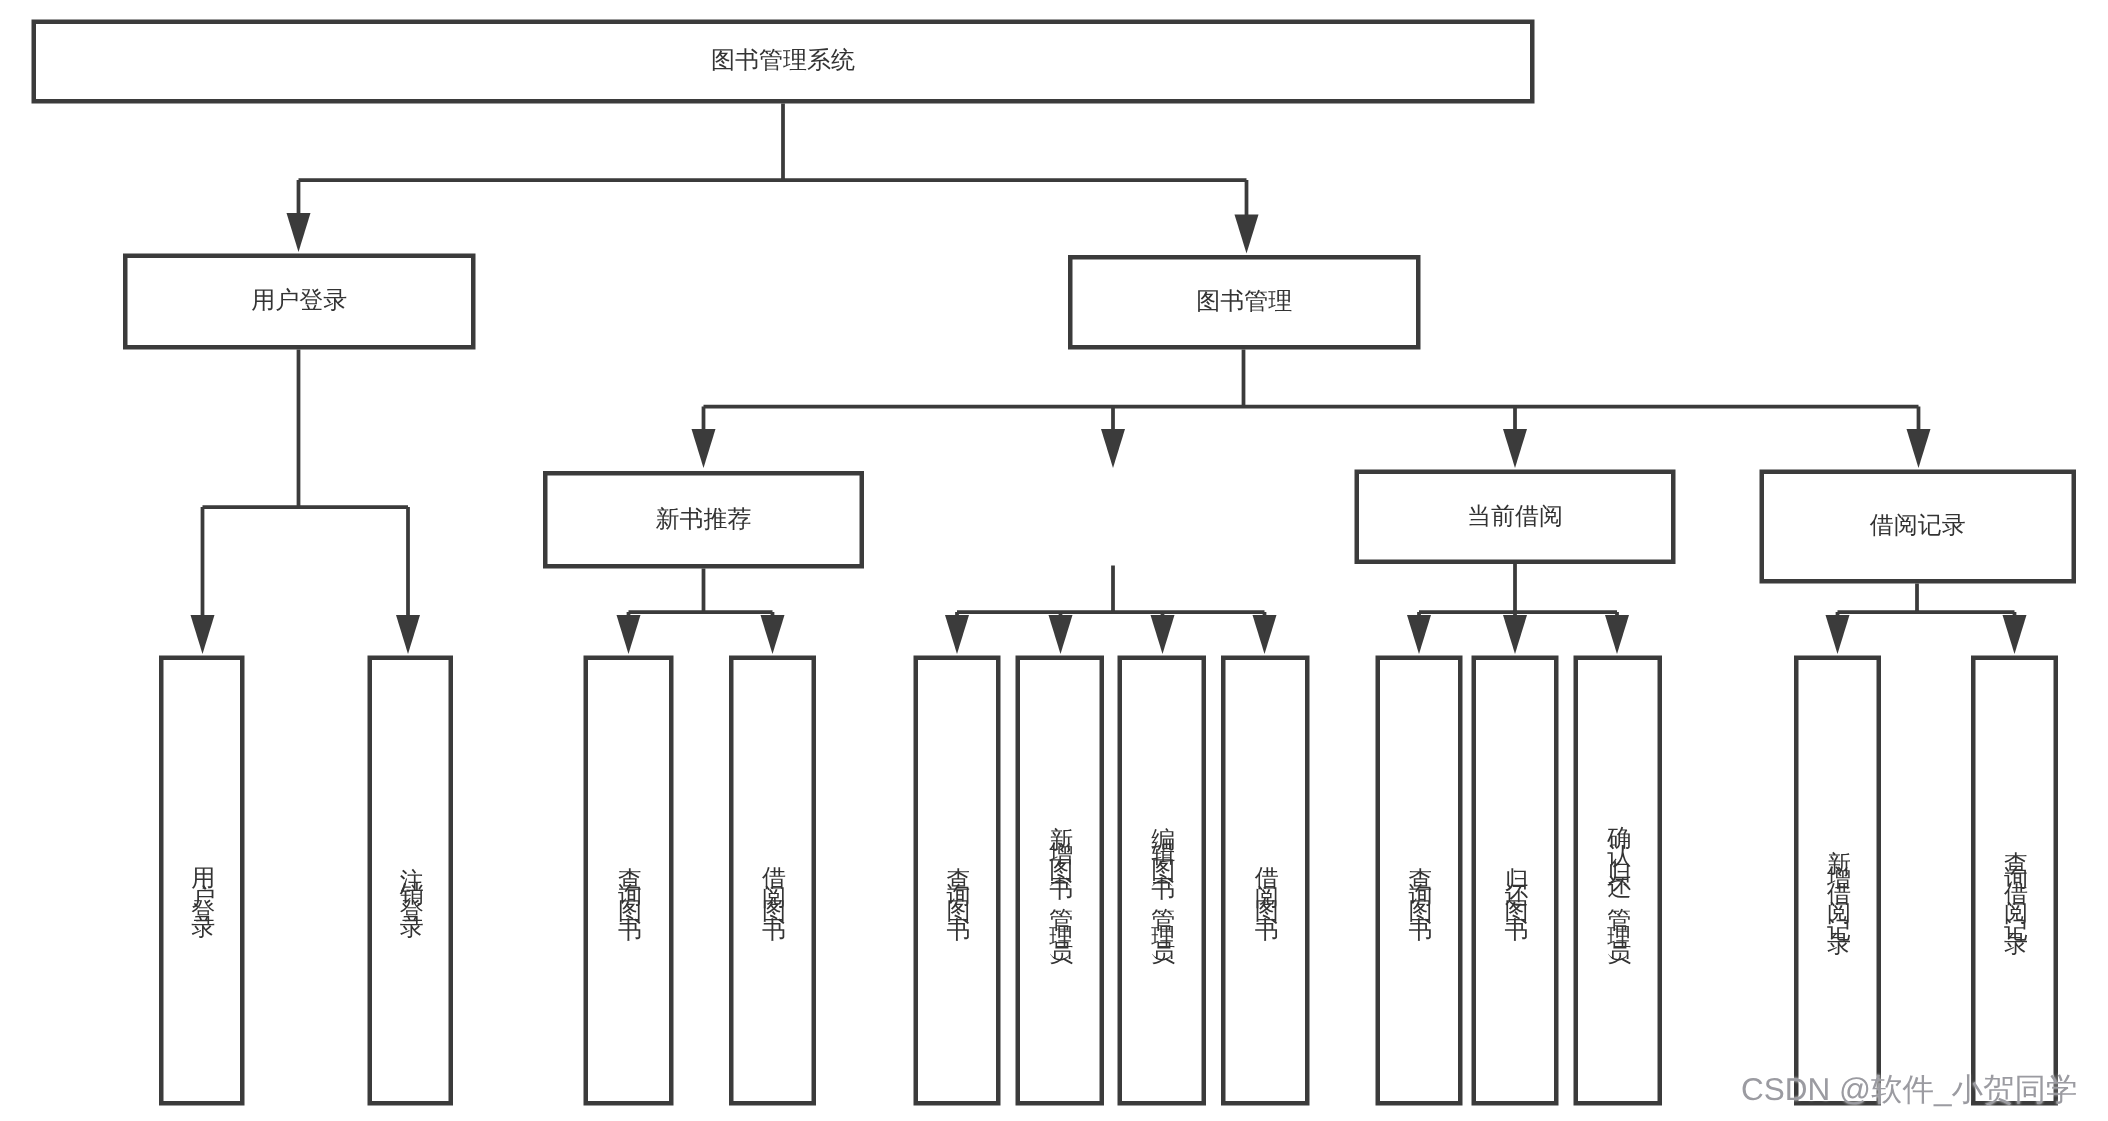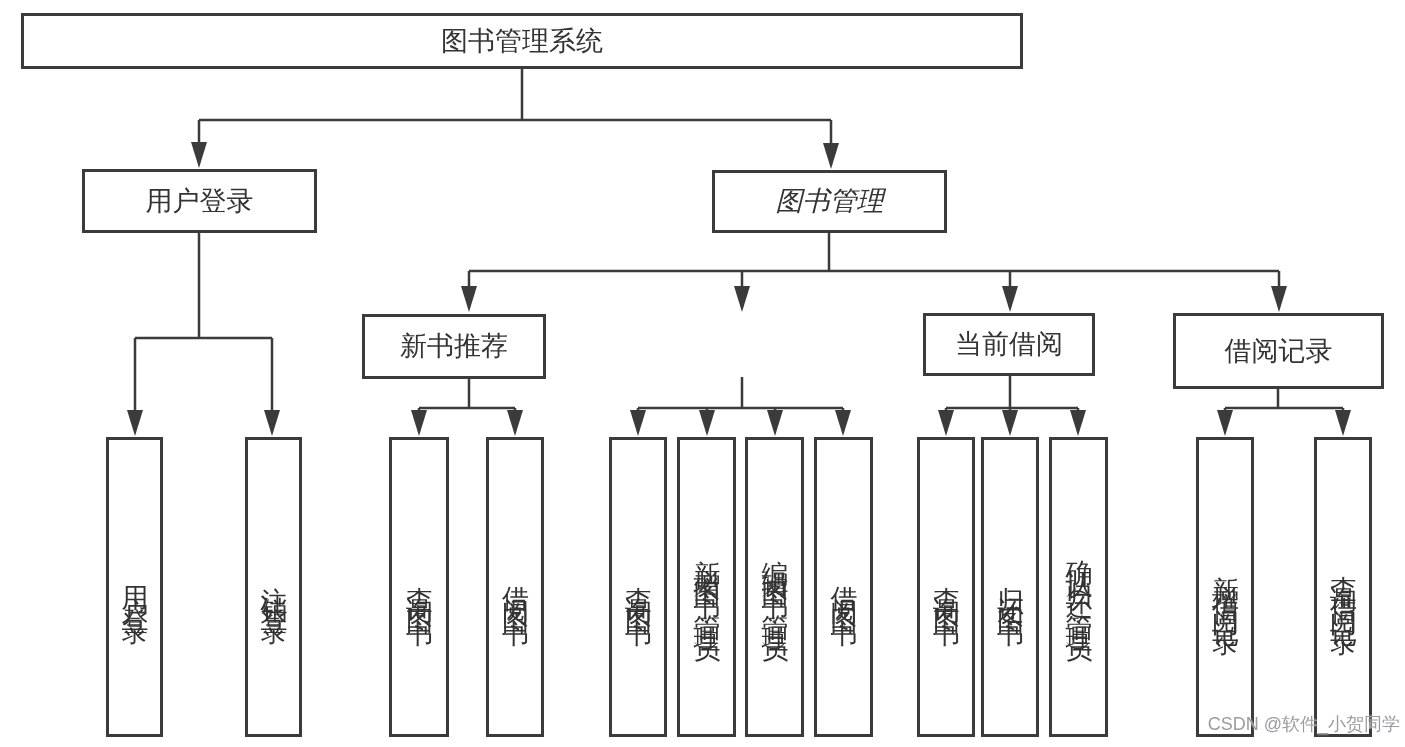--- a/index.html
+++ b/index.html
@@ -17,57 +17,57 @@
     overflow:hidden;
   }
   .wires{position:absolute;left:0;top:0;width:1405px;height:747px;}
   .node{
     position:absolute;
     box-sizing:border-box;
     border:3px solid var(--line-color);
     background:var(--bg-color);
     display:flex;align-items:center;justify-content:center;
     color:var(--text-color);
-    font-size:27px;
+    font-size:16px;
     line-height:1;
     text-align:center;
   }
   .node.vert span{
     writing-mode:vertical-rl;
     text-orientation:mixed;
     letter-spacing:11px;
     white-space:nowrap;
   }
   
   .n-root   {left:21px;  top:13px;  width:1002px; height:56px;}
   .n-br0    {left:82px;  top:169px; width:235px;  height:64px;}
-  .n-br1    {left:712px; top:170px; width:235px;  height:63px;font-style:italic;}
-  .n-mod0   {left:362px; top:314px; width:184px;  height:65px;font-family:Liberation Serif, serif;}
+  .n-br1    {left:712px; top:170px; width:235px;  height:63px;}
+  .n-mod0   {left:362px; top:314px; width:214px;  height:65px;font-family:Liberation Serif, serif;}
   .n-mod1   {left:634px; top:313px; width:216px;  height:65px;}
-  .n-mod2   {left:903px; top:313px; width:172px;  height:63px;margin-left:20px;}
+  .n-mod2   {left:903px; top:313px; width:214px;  height:63px;}
   .n-mod3   {left:1173px;top:313px; width:211px;  height:76px;}
   
   .leaf{top:437px;height:300px;}
   .n-leaf0 {left:106px; width:57px;}
   .n-leaf1 {left:245px; width:57px;}
   .n-leaf2 {left:389px; width:60px;}
   .n-leaf3 {left:486px; width:58px;}
   .n-leaf4 {left:609px; width:58px;}
   .n-leaf5 {left:677px; width:59px;}
   .n-leaf6 {left:745px; width:59px;}
   .n-leaf7 {left:814px; width:59px;}
   .n-leaf8 {left:917px; width:58px;}
   .n-leaf9 {left:981px; width:58px;}
   .n-leaf10{left:1049px;width:59px;}
   .n-leaf11{left:1196px;width:58px;}
   .n-leaf12{left:1314px;width:58px;}
   .watermark{
     position:absolute;
-    right:5px;top:712px;
-    font-size:18px;
+    right:20px;top:712px;
+    font-size:21px;
     color:var(--wm-color);
     text-shadow:0 0 2px #ffffff;
     z-index:5;
     white-space:nowrap;
   }
 </style>
 </head>
 <body>
 
 <div class="stage">

